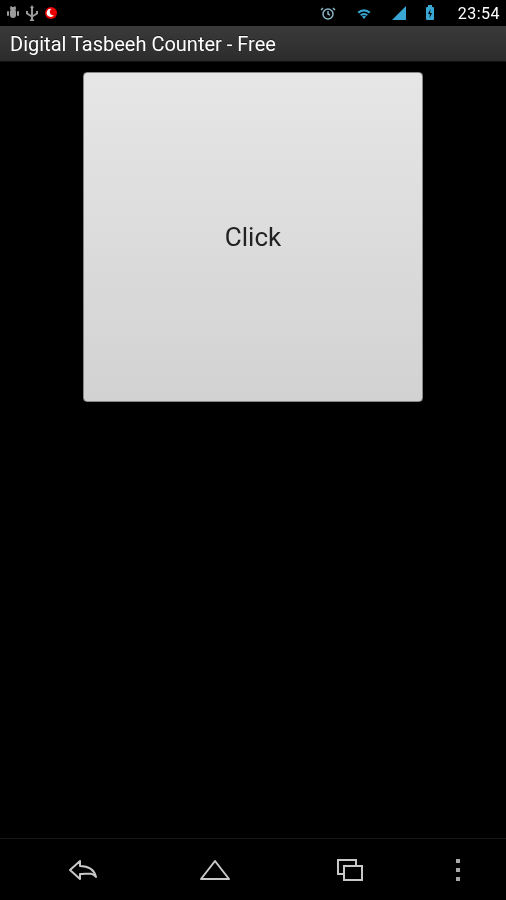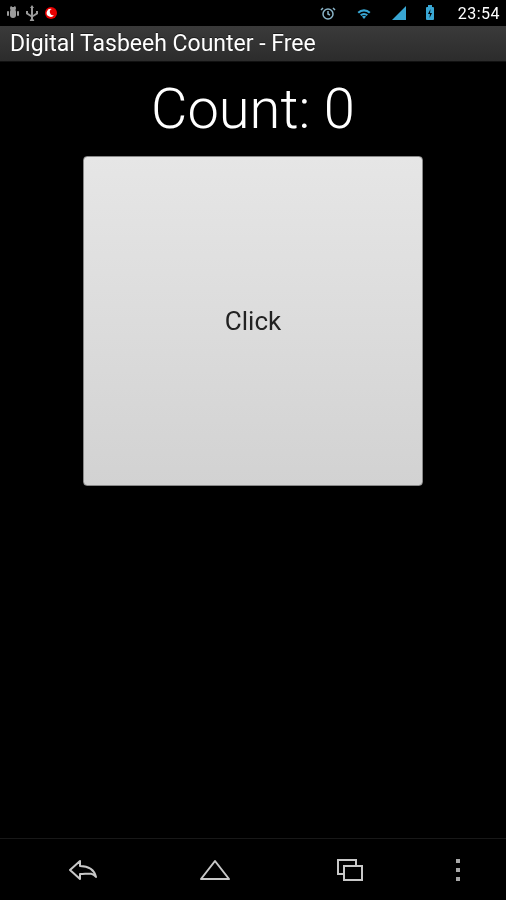--- a/index.html
+++ b/index.html
@@ -23,21 +23,21 @@
 
   
   .title-bar {
     height: 36px;
     background: linear-gradient(#3a3a3a, #2c2c2c);
     border-bottom: 1px solid #111;
     display: flex;
     align-items: center;
     padding: 0 10px;
   }
-  .title-bar-text { color: #fff; font-size: 23px; text-shadow: 0 -1px 0 rgba(0,0,0,0.5); }
+  .title-bar-text { color: #fff; font-size: 20px; text-shadow: 0 -1px 0 rgba(0,0,0,0.5); }
 
   
   .content {
     flex: 1;
     background: #000;
     display: flex;
     flex-direction: column;
     align-items: center;
     padding: 10px 0 0 0;
   }
@@ -161,21 +161,20 @@
     </span>
     <span class="clock">23:54</span>
   </div>
 </div>
 
 <div class="title-bar">
   <span class="title-bar-text">Digital Tasbeeh Counter - Free</span>
 </div>
 
 <div class="content">
-  <div class="count-label">Count: 0</div>
   <div class="big-button">
     <span>Click</span>
   </div>
 </div>
 
 <div class="nav-bar">
   <div class="nav-btn">
     <svg width="40" height="26" viewBox="0 0 40 26">
       <path d="M12 13 L22 4 L22 9 C30 9 36 12 38 20 C34 15 30 17 22 17 L22 22 Z" fill="none" stroke="#c8c8c8" stroke-width="2" stroke-linejoin="round"></path>
     </svg>

